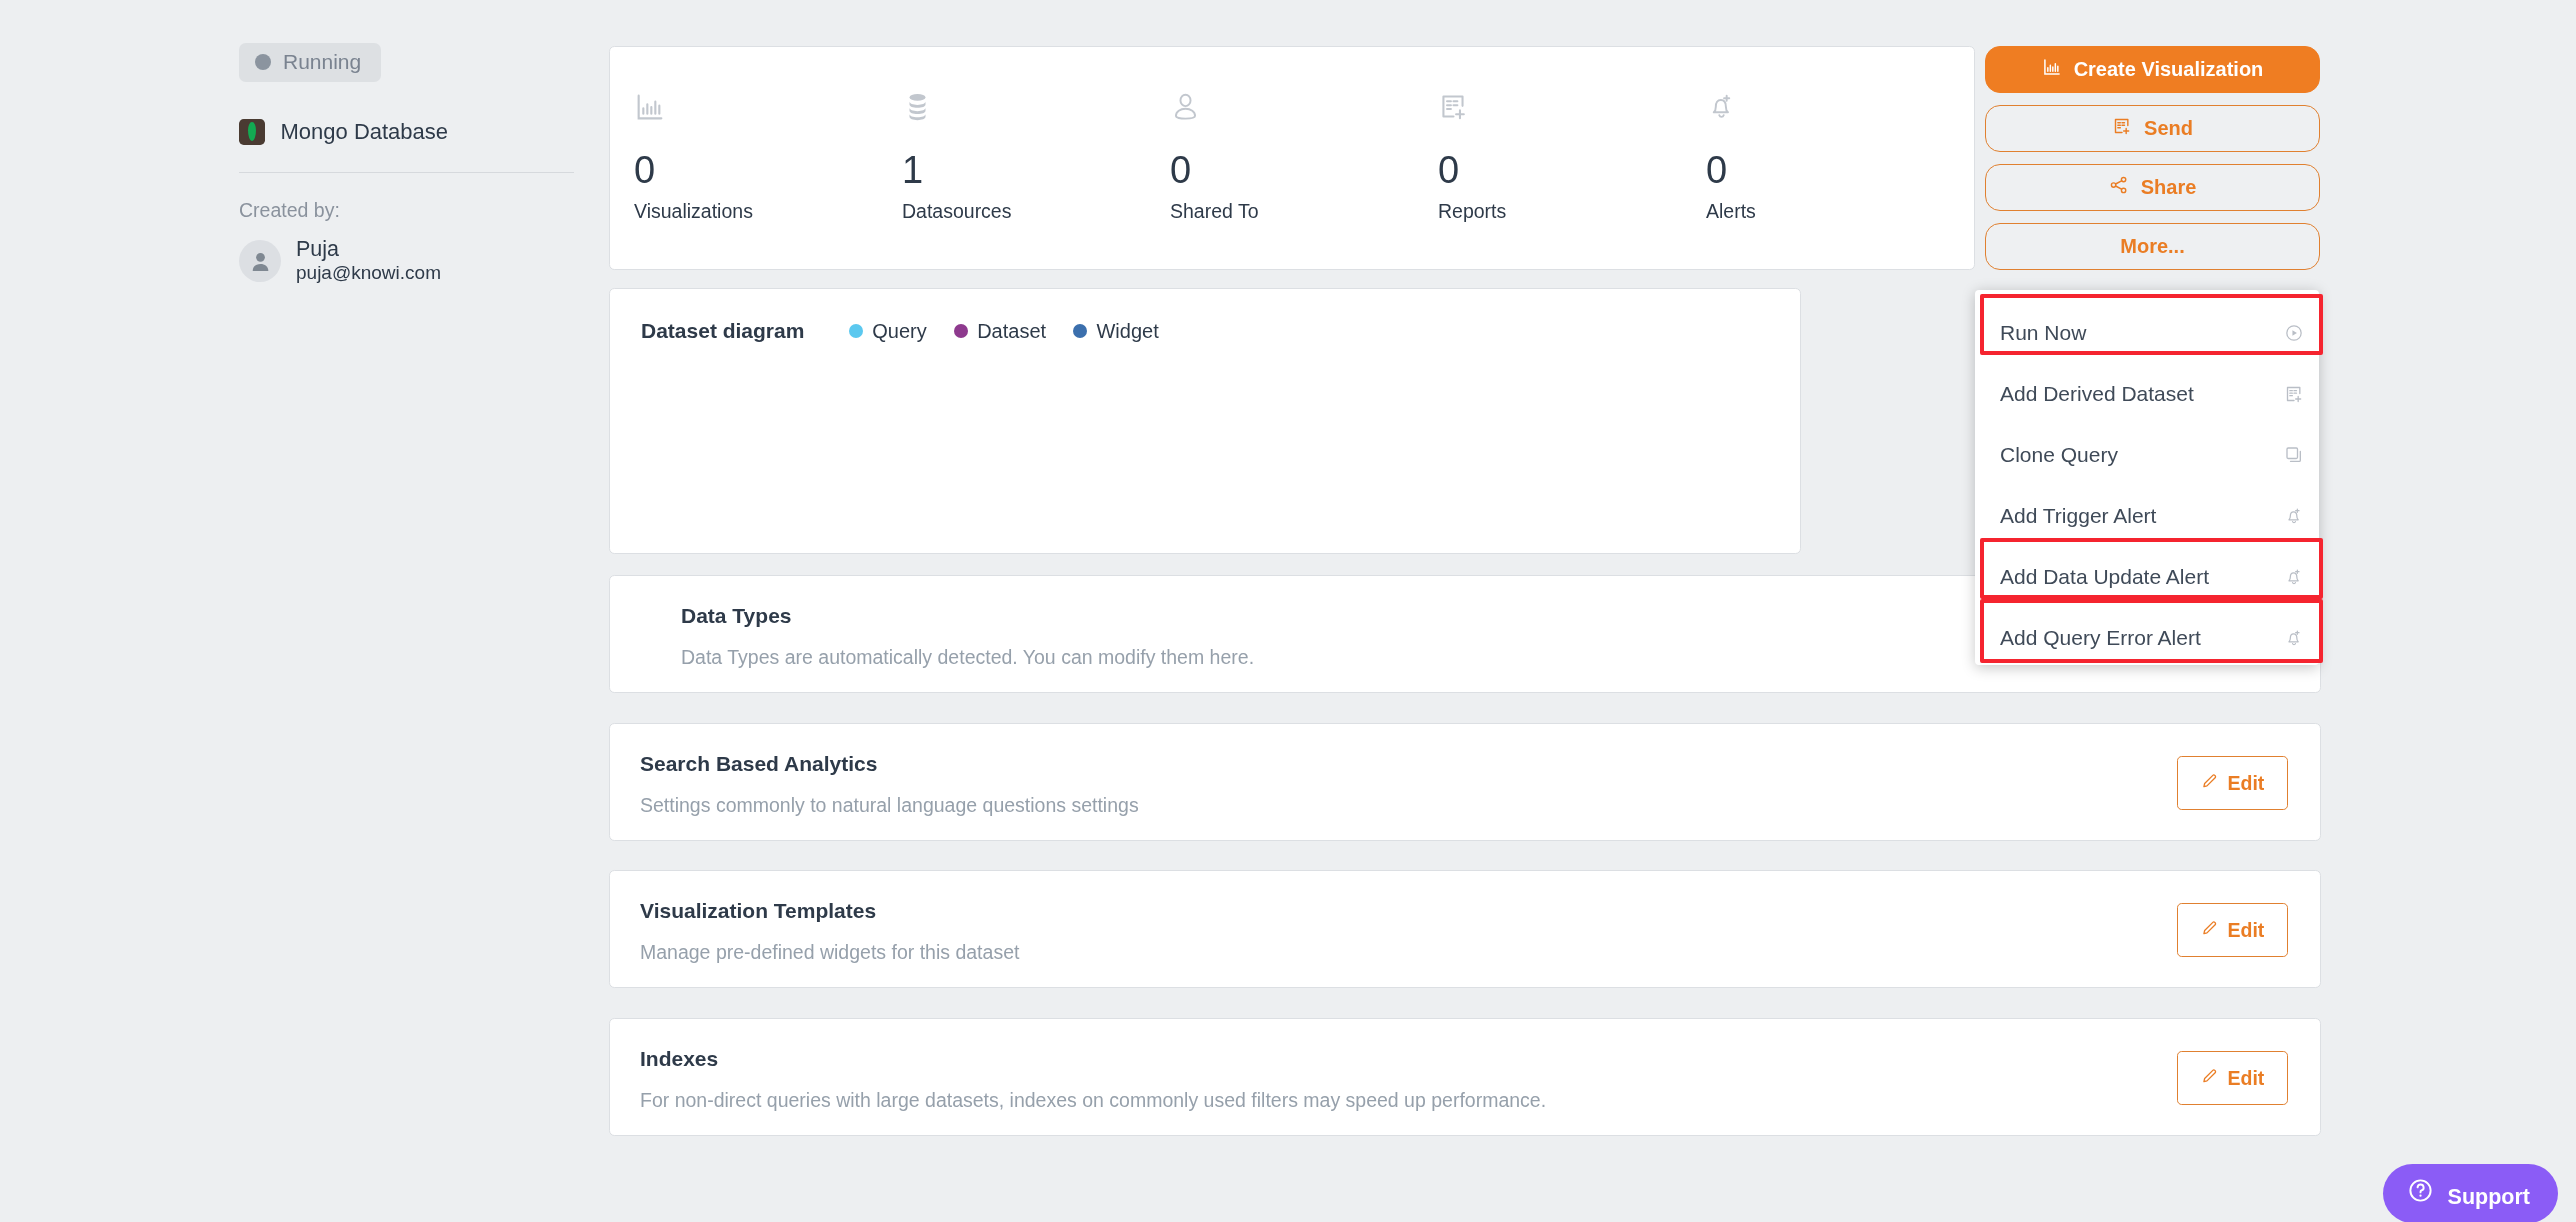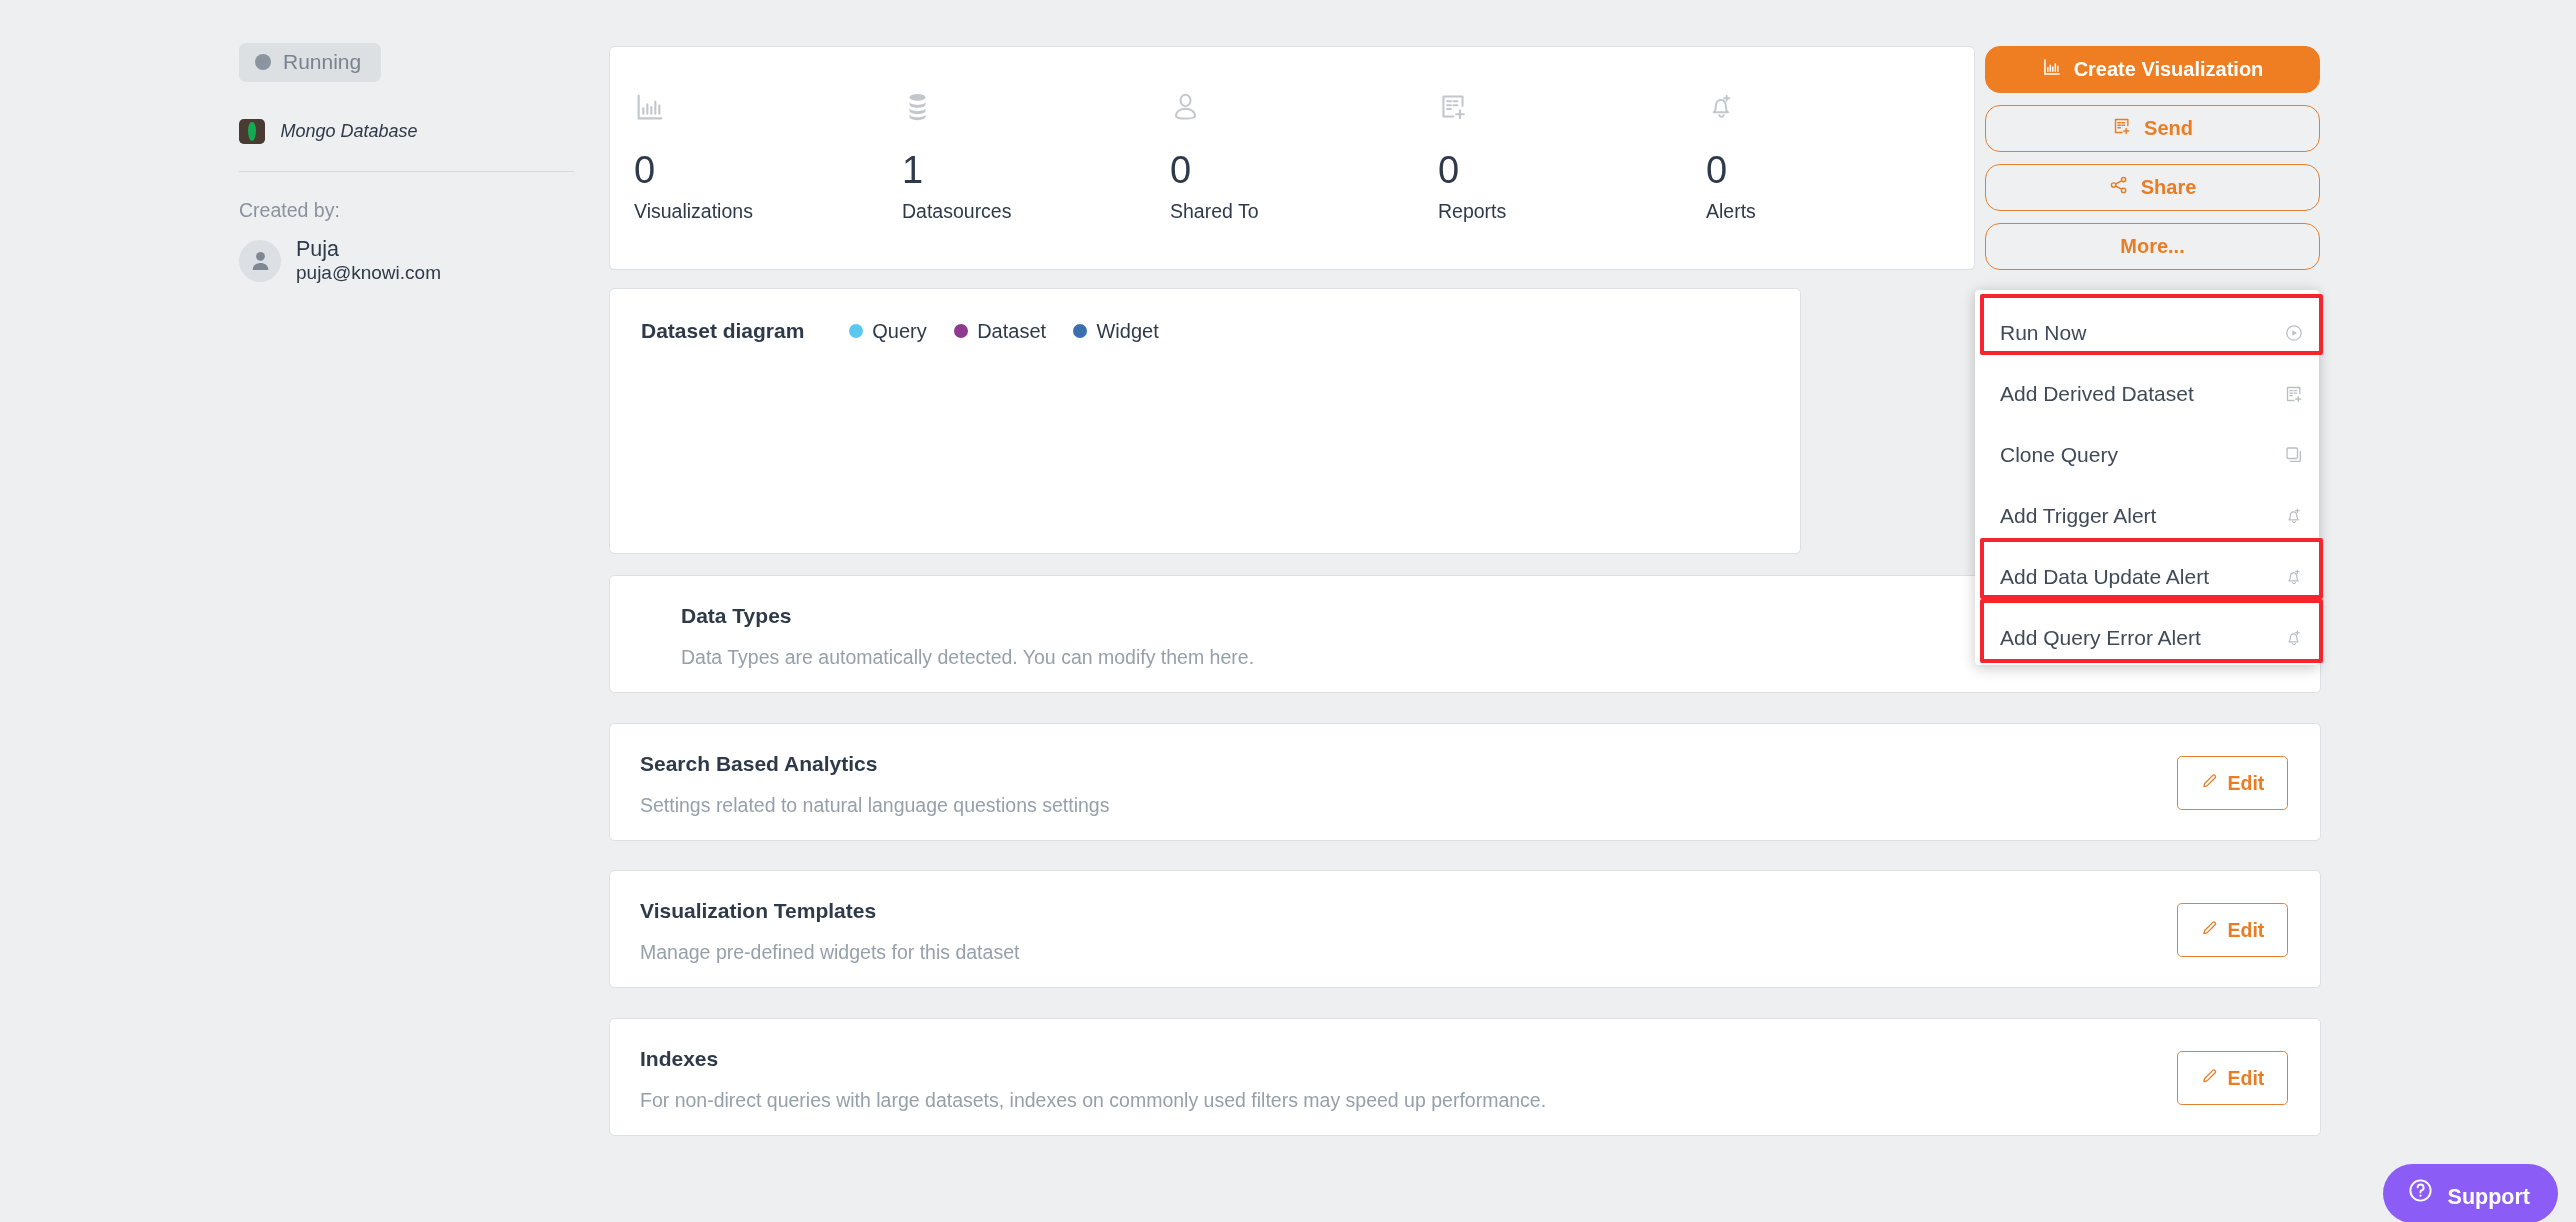--- a/index.html
+++ b/index.html
@@ -60,23 +60,22 @@
   .mongo-icon::after {
     content: "";
     position: absolute;
     left: 50%; top: 3.4px;
     transform: translateX(-50%);
     width: 8px; height: 19px;
     border-radius: 50% 50% 50% 50% / 45% 45% 60% 60%;
     background: #13aa52;
   }
   .db-name {
-    font-size: 18px;
+    font-size: 22px;
     color: #2e3a49;
-    font-style: italic;
   }
   .sidebar-divider {
     height: 0.7px;
     background: #d6d9dd;
     margin: 27px 0 0 0;
     width: 335px;
   }
   .created-by-label {
     margin-top: 27px;
     font-size: 19.5px;
@@ -523,21 +522,21 @@
           </svg>
         </span>
         <span>Edit</span>
       </div>
     </div>
   </div>
 
   <div class="settings-row" style="top:707px;">
     <div class="settings-inner">
       <div class="settings-title">Search Based Analytics</div>
-      <div class="settings-desc">Settings related to natural language questions settings</div>
+      <div class="settings-desc">Settings commonly to natural language questions settings</div>
       <div class="edit-btn">
         <span>
           <svg width="17.5" height="17.5" viewBox="0 0 24 24" fill="none" stroke="currentColor" stroke-width="1.8">
             <path d="M4 20l1-4.2L16.2 4.6a1.9 1.9 0 0 1 2.7 0l.5.5a1.9 1.9 0 0 1 0 2.7L8.2 19 4 20z" stroke-linejoin="round"></path>
           </svg>
         </span>
         <span>Edit</span>
       </div>
     </div>
   </div>

